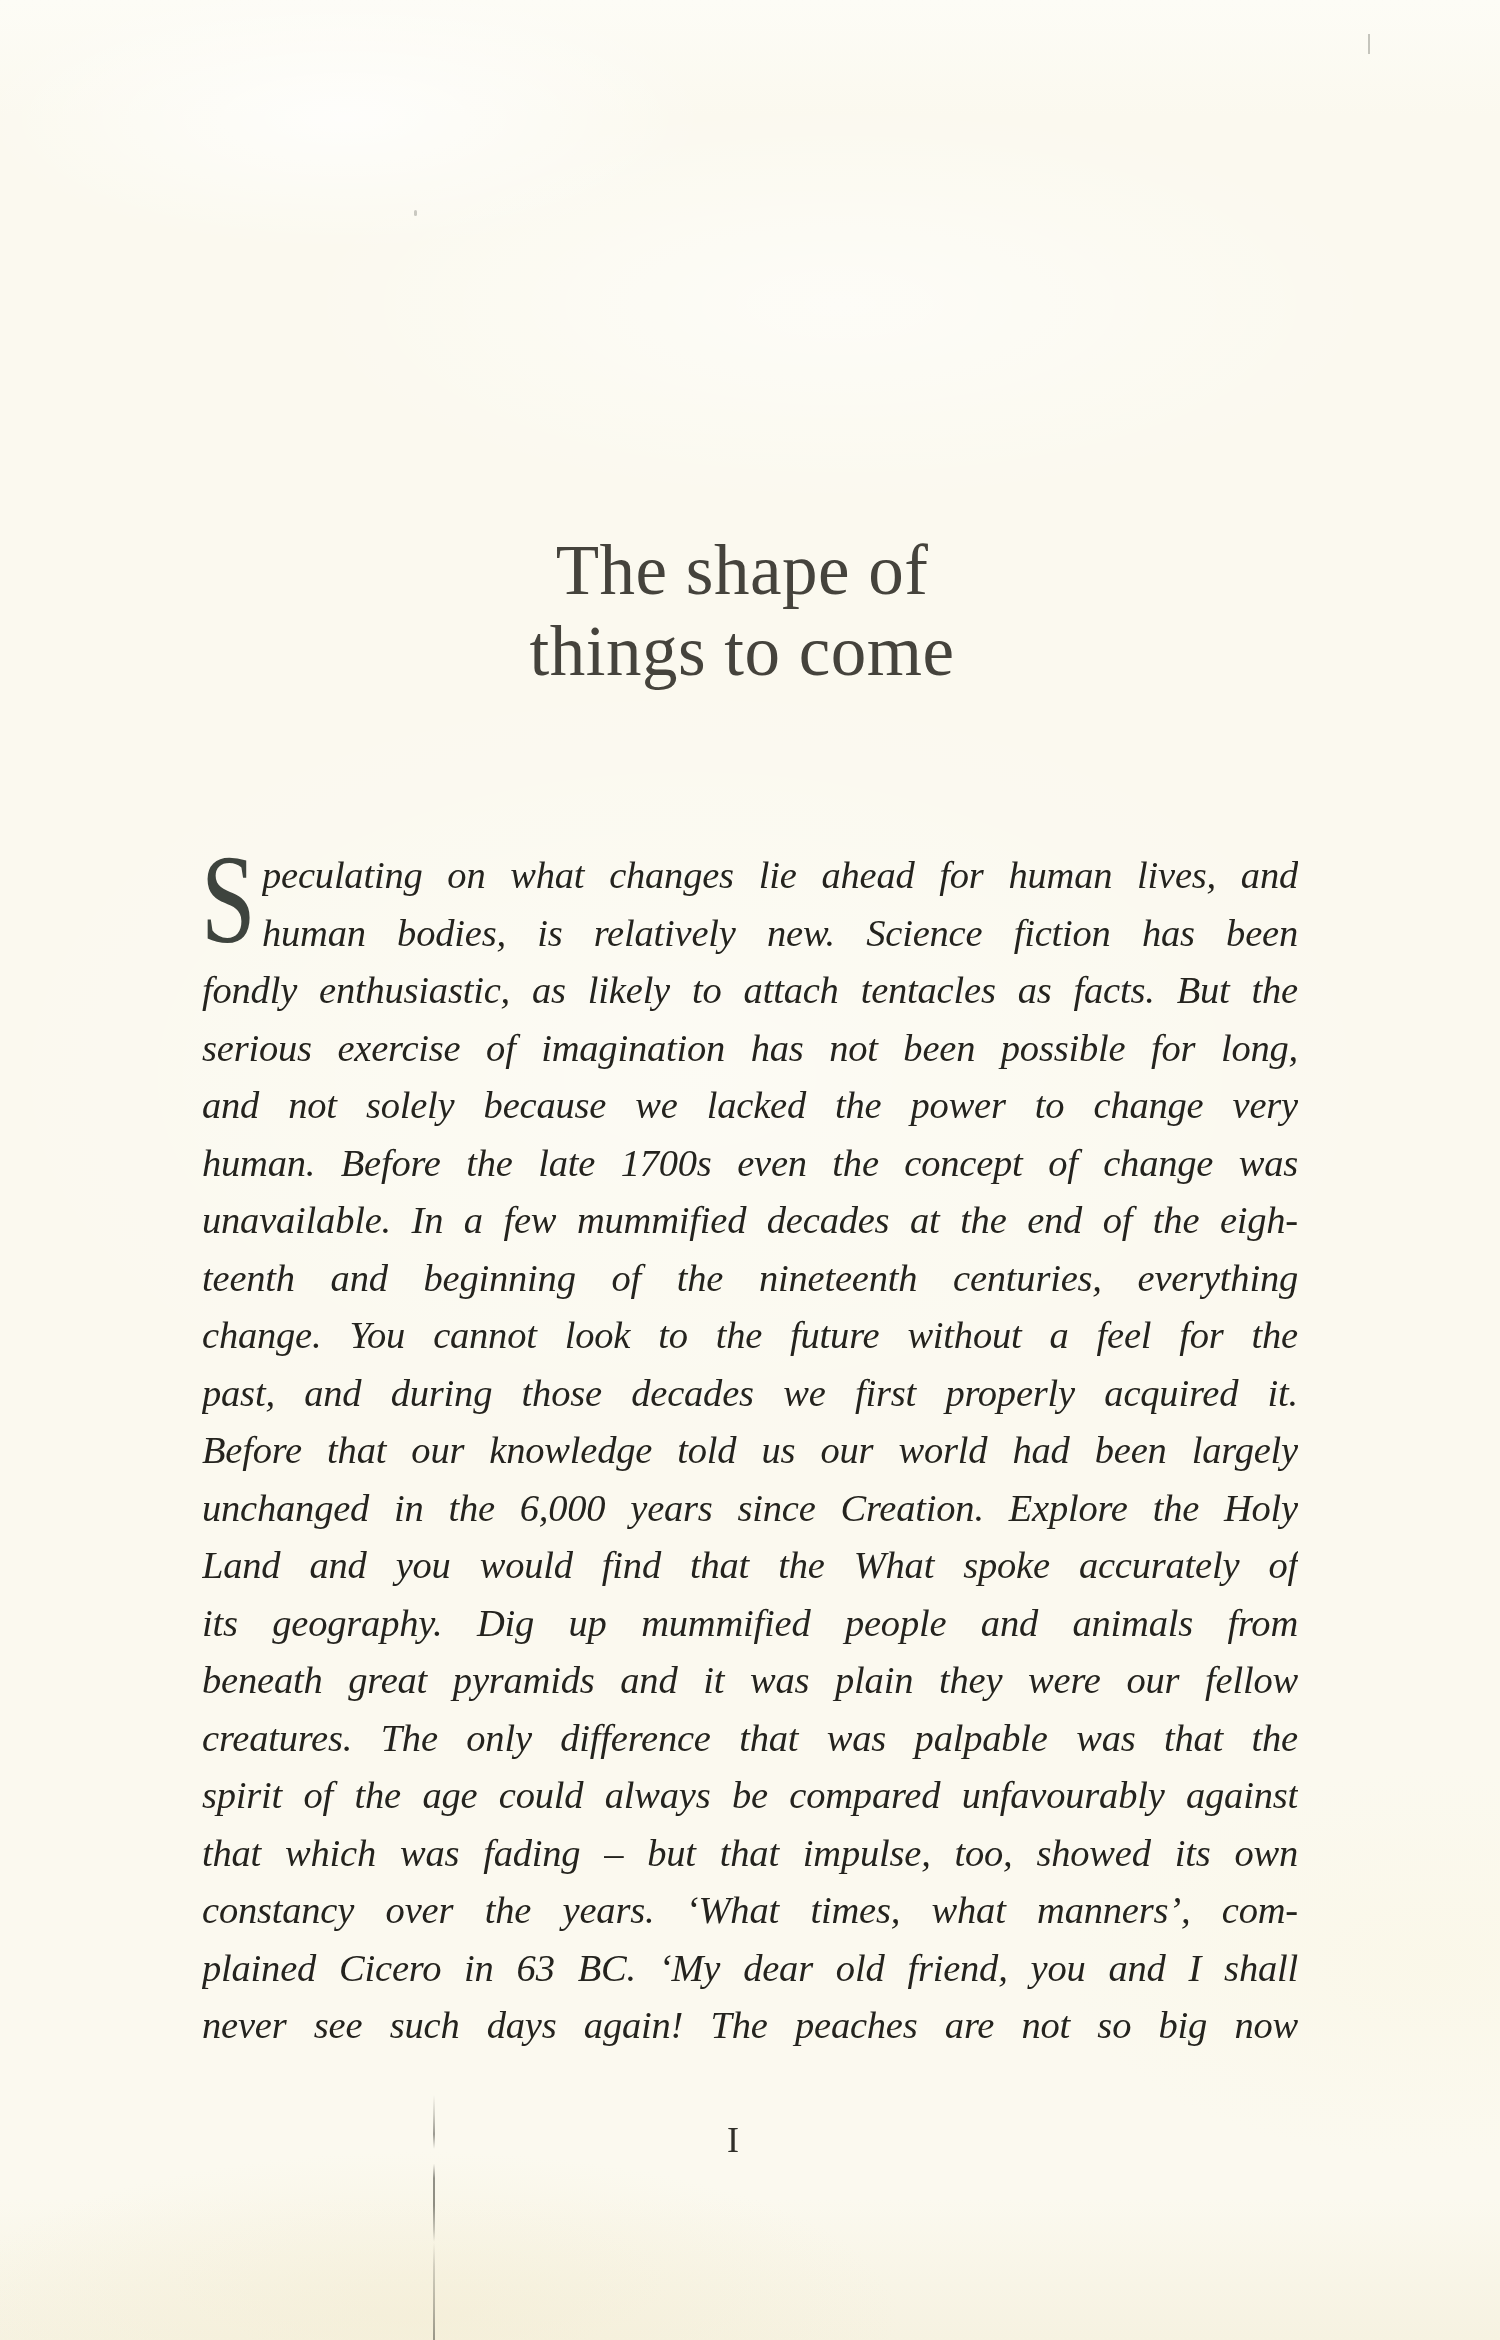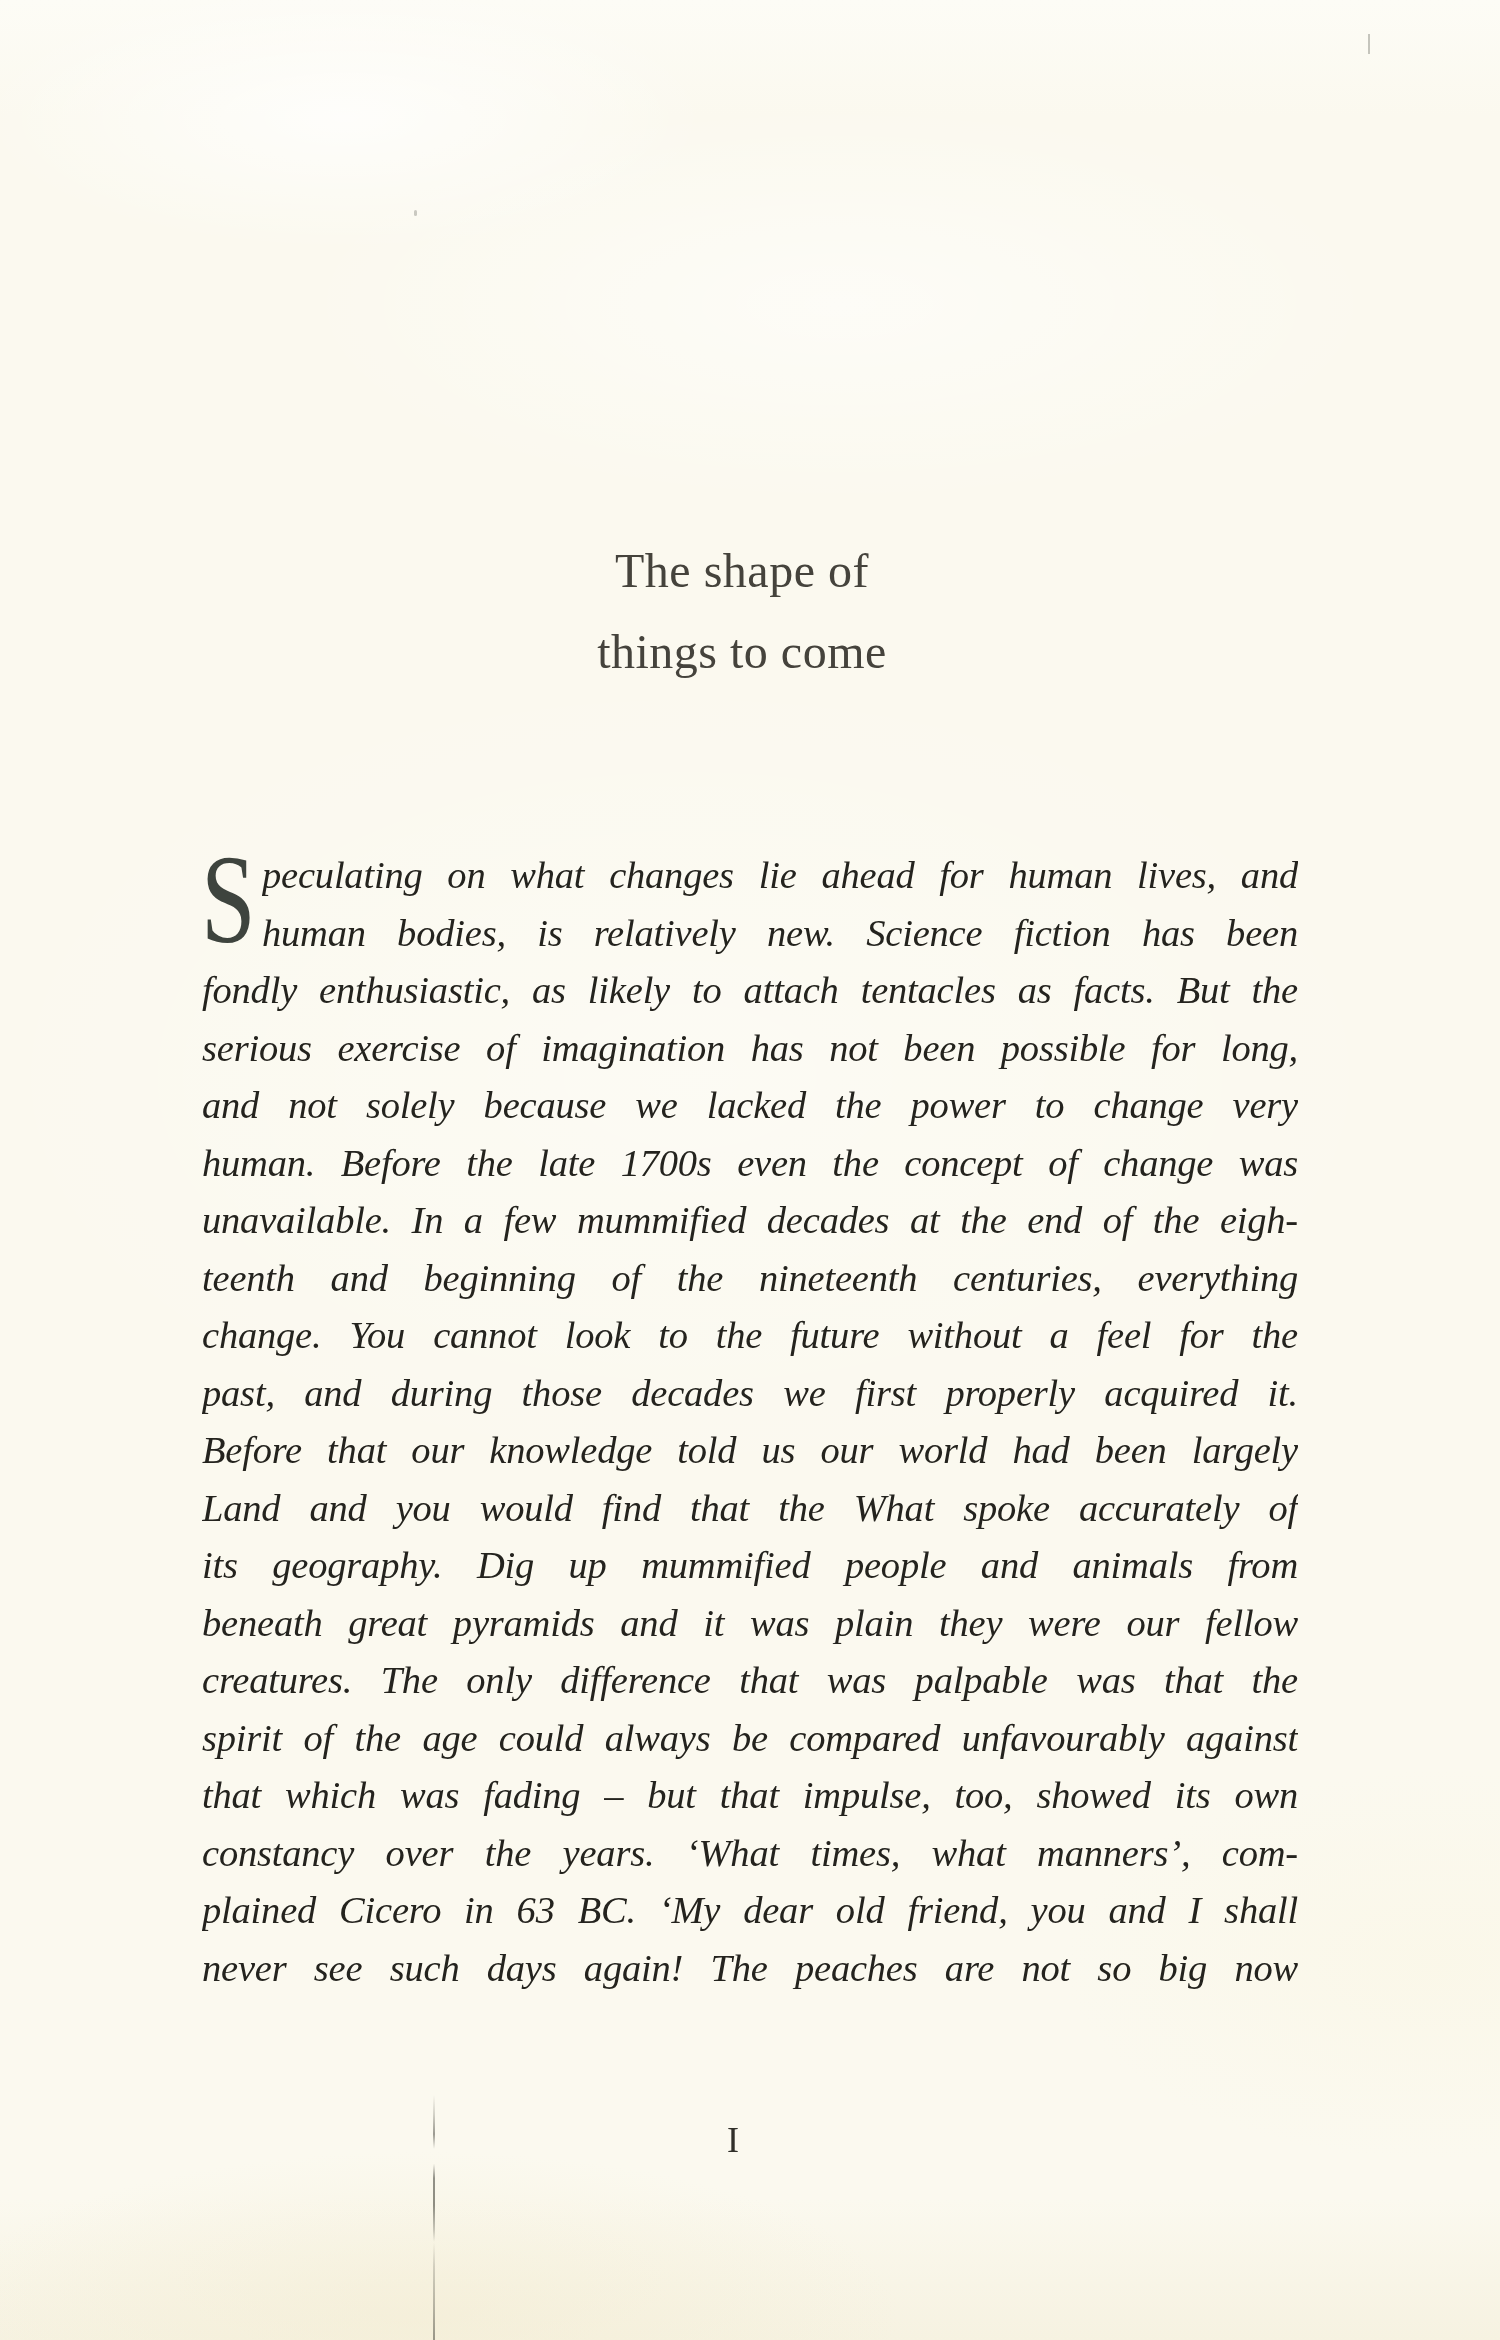--- a/index.html
+++ b/index.html
@@ -20,21 +20,21 @@
     font-family: "Liberation Serif", serif;
   }
 
   
   .chapter-title {
     position: absolute;
     top: 530px;
     left: 202px;
     width: 1096px;
     margin: 0;
-    font-size: 48px;
+    font-size: 71px;
     line-height: 81px;
     font-weight: normal;
     text-align: center;
     letter-spacing: 0.5px;
     color: #45433c;
     transform: translateX(-8px);
   }
 
   
   .paragraph {
@@ -142,20 +142,21 @@
     <div class="text-line">human bodies, is relatively new. Science fiction has been</div>
     <div class="text-line">fondly enthusiastic, as likely to attach tentacles as facts. But the</div>
     <div class="text-line">serious exercise of imagination has not been possible for long,</div>
     <div class="text-line">and not solely because we lacked the power to change very</div>
     <div class="text-line">human. Before the late 1700s even the concept of change was</div>
     <div class="text-line">unavailable. In a few mummified decades at the end of the eigh-</div>
     <div class="text-line">teenth and beginning of the nineteenth centuries, everything</div>
     <div class="text-line">change. You cannot look to the future without a feel for the</div>
     <div class="text-line">past, and during those decades we first properly acquired it.</div>
     <div class="text-line">Before that our knowledge told us our world had been largely</div>
+    <div class="text-line">unchanged in the 6,000 years since Creation. Explore the Holy</div>
     <div class="text-line">Land and you would find that the What spoke accurately of</div>
     <div class="text-line">its geography. Dig up mummified people and animals from</div>
     <div class="text-line">beneath great pyramids and it was plain they were our fellow</div>
     <div class="text-line">creatures. The only difference that was palpable was that the</div>
     <div class="text-line">spirit of the age could always be compared unfavourably against</div>
     <div class="text-line">that which was fading – but that impulse, too, showed its own</div>
     <div class="text-line">constancy over the years. ‘What times, what manners’, com-</div>
     <div class="text-line">plained Cicero in 63 BC. ‘My dear old friend, you and I shall</div>
     <div class="text-line">never see such days again! The peaches are not so big now</div>
   </div>

